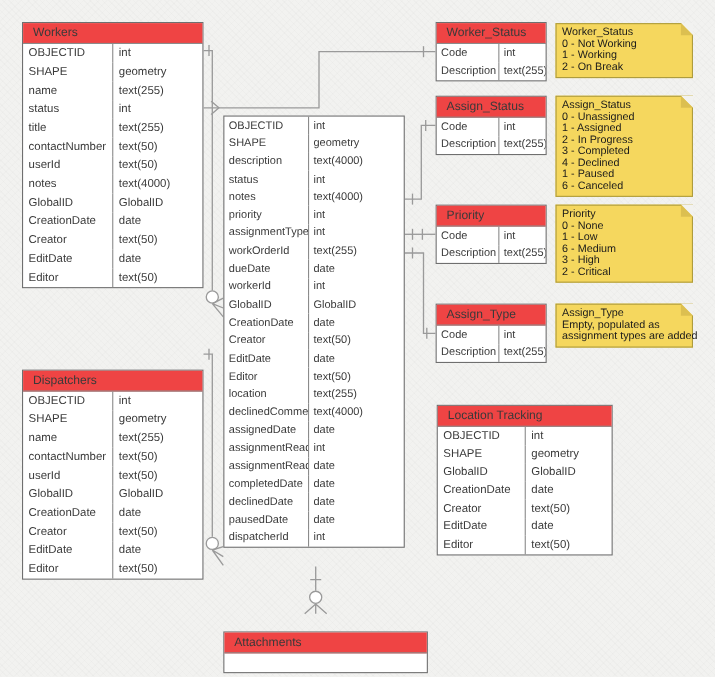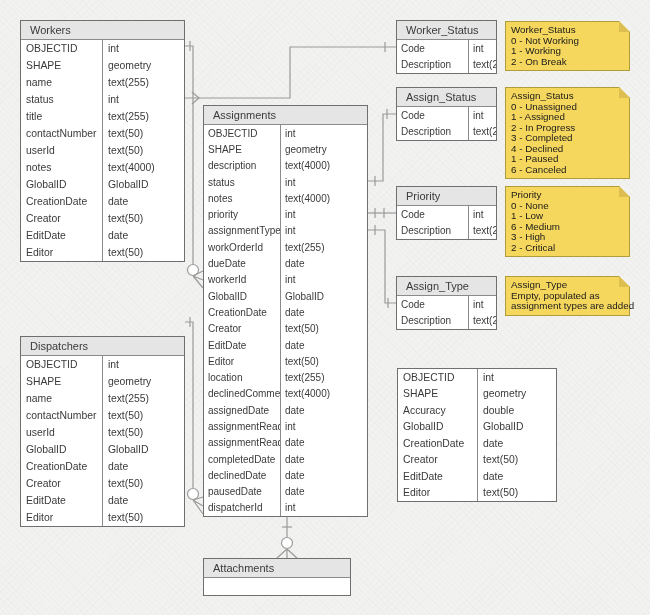--- a/index.html
+++ b/index.html
@@ -22,40 +22,40 @@
   svg#connectors path, svg#connectors polyline{stroke:var(--connector);stroke-width:1.2;fill:none;}
   svg#connectors circle{stroke:var(--connector);stroke-width:1.2;fill:#ffffff;}
 
   .erd-table{
     position:absolute;z-index:1;background:#fff;
     border:1.4px solid var(--table-border);
   }
   .erd-header{
     height:19px;border-bottom:1px solid var(--inner-border);
     display:flex;align-items:center;padding-left:9px;
-    font-size:11px;color:var(--text);background:#e5e5e5;white-space:nowrap;
+    font-size:11px;color:var(--text);background:#ef4444;white-space:nowrap;
   }
   .erd-row{display:flex;align-items:stretch;}
   .erd-row .cell{display:flex;align-items:center;padding-left:5px;font-size:10.4px;color:var(--text);white-space:nowrap;overflow:hidden;}
   .erd-row .cell.name{border-right:1px solid var(--inner-border);}
   
   .t-workers     {left:20px; top:20px;  width:165px;}
   .t-workers     .erd-row{height:17px}   .t-workers     .cell.name{width:82px} .t-workers     .cell.type{flex:1}
   .t-dispatchers {left:20px; top:296px; width:165px;margin-top:40px;}
   .t-dispatchers .erd-row{height:17px}   .t-dispatchers .cell.name{width:82px} .t-dispatchers .cell.type{flex:1}
   .t-assignments {left:203px;top:105px; width:165px;}
   .t-assignments .erd-row{height:16.3px} .t-assignments .cell.name{width:77px} .t-assignments .cell.type{flex:1}
   .t-assignments .erd-row .cell{font-size:10px;padding-left:4px;}
   .t-lookup      {width:101px;left:396px;}
-  .t-lookup      .erd-row{height:16.5px} .t-lookup      .cell.name{width:72px} .t-lookup      .cell.type{flex:1}
+  .t-lookup      .erd-row{height:16.5px} .t-lookup      .cell.name{width:57px} .t-lookup      .cell.type{flex:1}
   .t-lookup      .erd-row .cell{font-size:10px;padding-left:4px;}
   .t-worker-status{top:20px;} .t-assign-status{top:87px;} .t-priority{top:186px;} .t-assign-type{top:276px;}
   .t-location    {left:397px;top:368px;width:160px;}
   .t-location    .erd-row{height:16.5px} .t-location    .cell.name{width:80px} .t-location    .cell.type{flex:1}
-  .t-attachments {left:203px;top:558px;width:148px;}
+  .t-attachments {left:203px;top:574px;width:186px;}
   .t-attachments .erd-rows{min-height:17px;}
 
   .note{
     position:absolute;z-index:1;left:505px;width:125px;
     background:var(--note-fill);
     border:1px solid var(--note-border);
     padding:3px 5px;font-size:9.8px;line-height:10.5px;color:#1A1A1A;
   }
   .note > div{white-space:nowrap;}
   .note::before{ 
@@ -219,21 +219,20 @@
           <div class="cell type">date</div>
         </div>
         <div class="erd-row">
           <div class="cell name">Editor</div>
           <div class="cell type">text(50)</div>
         </div>
       </div>
   </div>
 
   <div class="erd-table t-assignments">
-    <div class="erd-header">Assignments</div>
     <div class="erd-rows">
         <div class="erd-row">
           <div class="cell name">OBJECTID</div>
           <div class="cell type">int</div>
         </div>
         <div class="erd-row">
           <div class="cell name">SHAPE</div>
           <div class="cell type">geometry</div>
         </div>
         <div class="erd-row">
@@ -377,32 +376,29 @@
           <div class="cell type">int</div>
         </div>
         <div class="erd-row">
           <div class="cell name">Description</div>
           <div class="cell type">text(255)</div>
         </div>
       </div>
   </div>
 
   <div class="erd-table t-location">
+    <div class="erd-header">Location Tracking</div>
     <div class="erd-rows">
         <div class="erd-row">
           <div class="cell name">OBJECTID</div>
           <div class="cell type">int</div>
         </div>
         <div class="erd-row">
           <div class="cell name">SHAPE</div>
           <div class="cell type">geometry</div>
-        </div>
-        <div class="erd-row">
-          <div class="cell name">Accuracy</div>
-          <div class="cell type">double</div>
         </div>
         <div class="erd-row">
           <div class="cell name">GlobalID</div>
           <div class="cell type">GlobalID</div>
         </div>
         <div class="erd-row">
           <div class="cell name">CreationDate</div>
           <div class="cell type">date</div>
         </div>
         <div class="erd-row">

